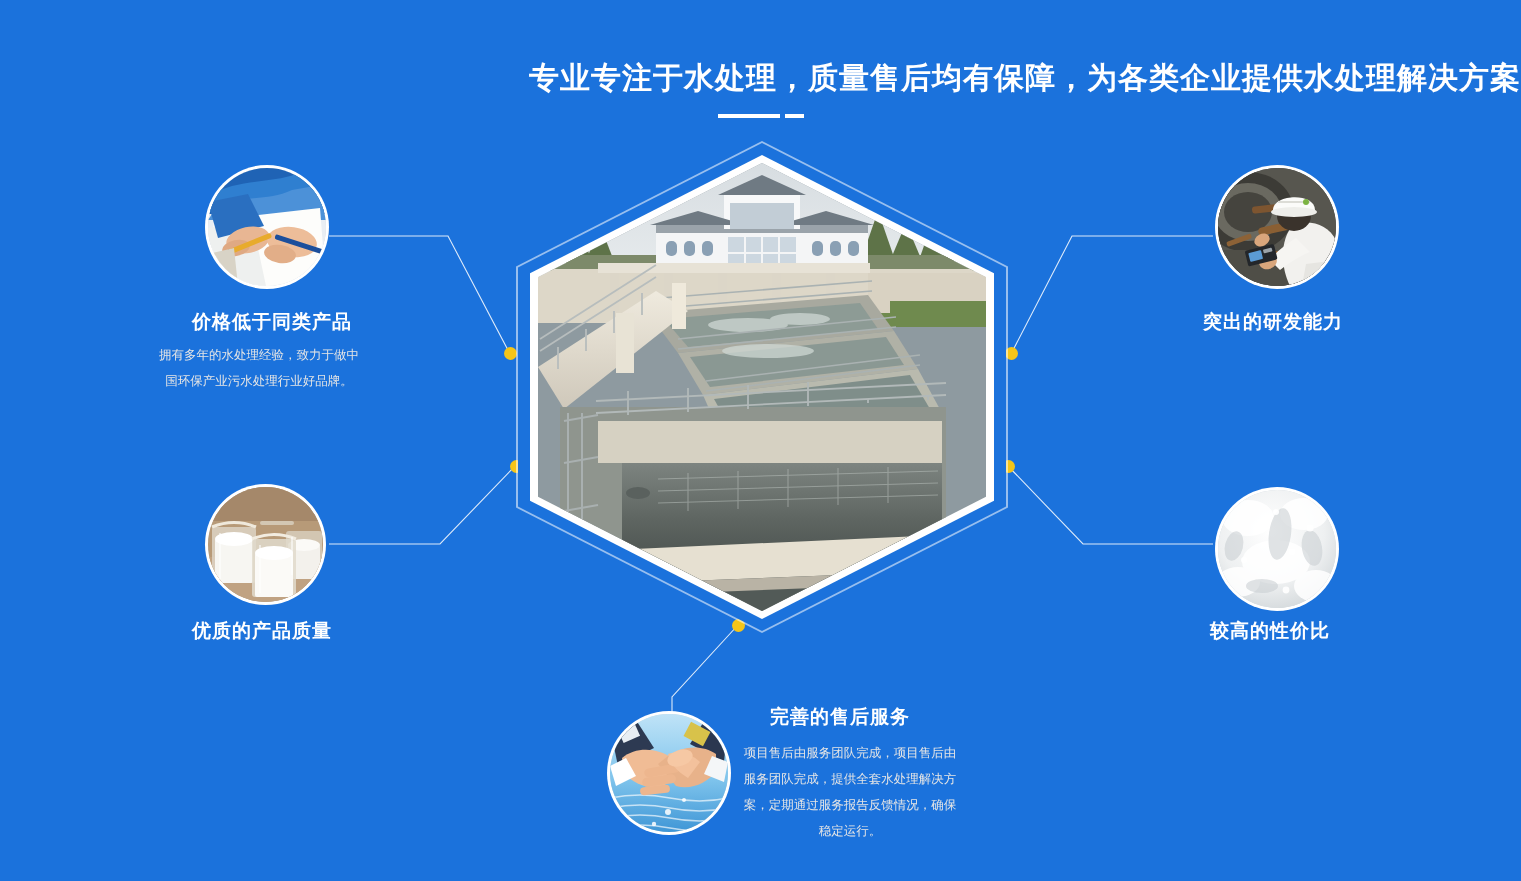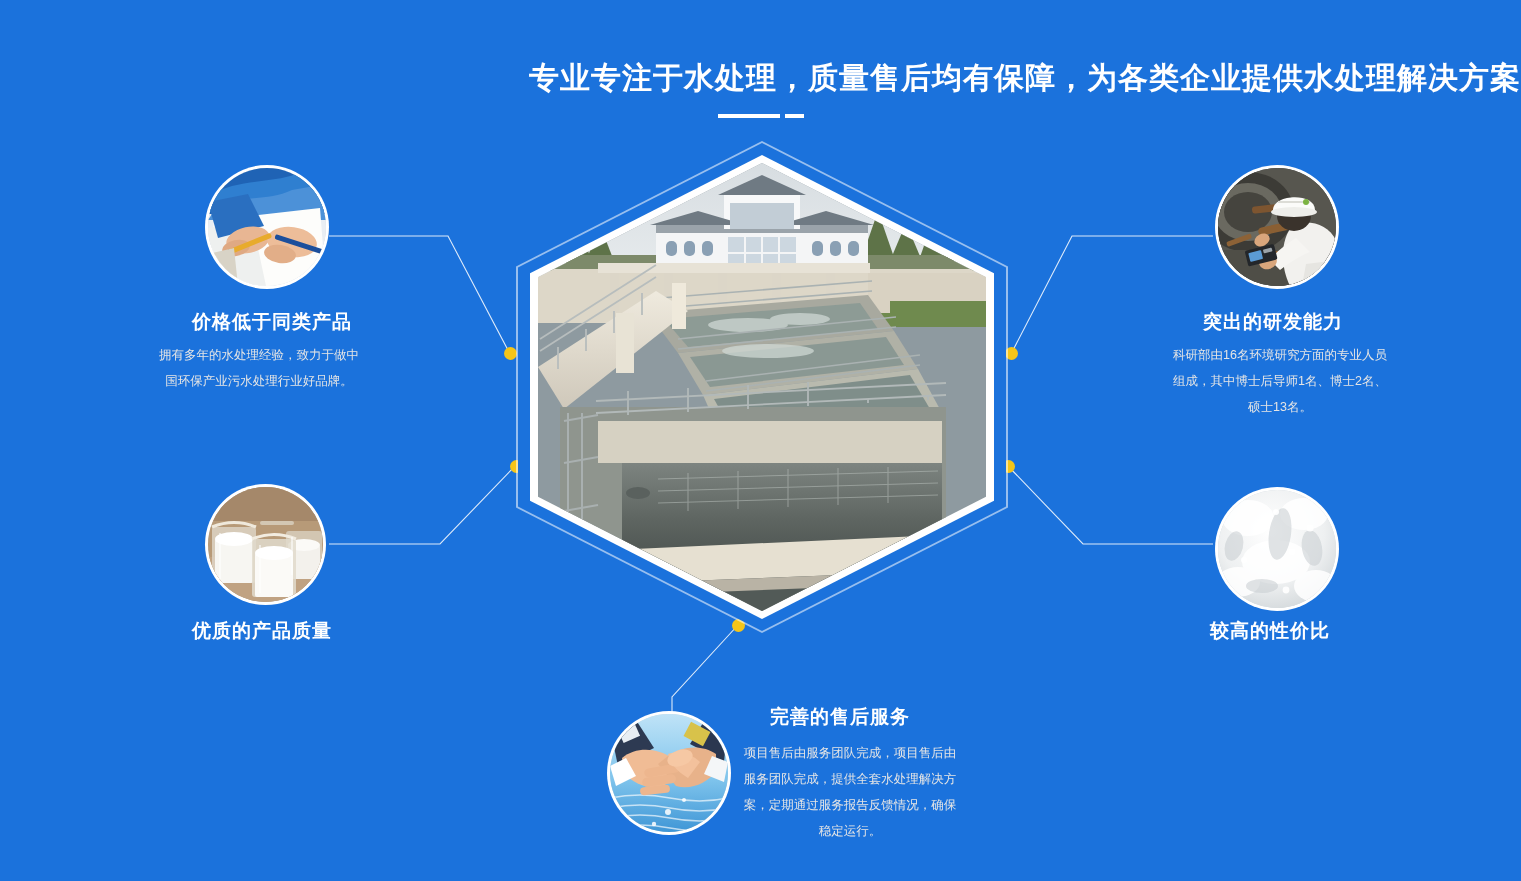--- a/index.html
+++ b/index.html
@@ -386,21 +386,20 @@
 
       <g transform="rotate(-14 48 86)">
         <rect x="28" y="78" width="30" height="16" rx="2" fill="#23262a"></rect>
         <rect x="31" y="81" width="13" height="9" rx="1" fill="#5b9bd5"></rect>
         <rect x="46" y="81" width="9" height="4" rx="1" fill="#9aa2a8"></rect>
       </g>
       <rect x="8" y="70" width="26" height="5" rx="2" fill="#8d6236" transform="rotate(-20 20 72)"></rect>
     </svg>
   </div>
   <div class="feat-title" style="left:1203px;top:309px;">突出的研发能力</div>
-  <div class="feat-body wide" style="left:1172px;top:342px;">科研部由16名环境研究方面的专业人员组成，其中博士后导师1名、博士2名、硕士13名。</div>
 
   <div class="circle" style="left:1218px;top:490px;width:118px;height:118px;">
     <svg viewBox="0 0 118 118" xmlns="http://www.w3.org/2000/svg">
       <defs>
         <radialGradient id="pwd" cx="45%" cy="35%" r="75%">
           <stop offset="0%" stop-color="#ffffff"></stop>
           <stop offset="60%" stop-color="#eef0f1"></stop>
           <stop offset="100%" stop-color="#cdd3d6"></stop>
         </radialGradient>
       </defs>

